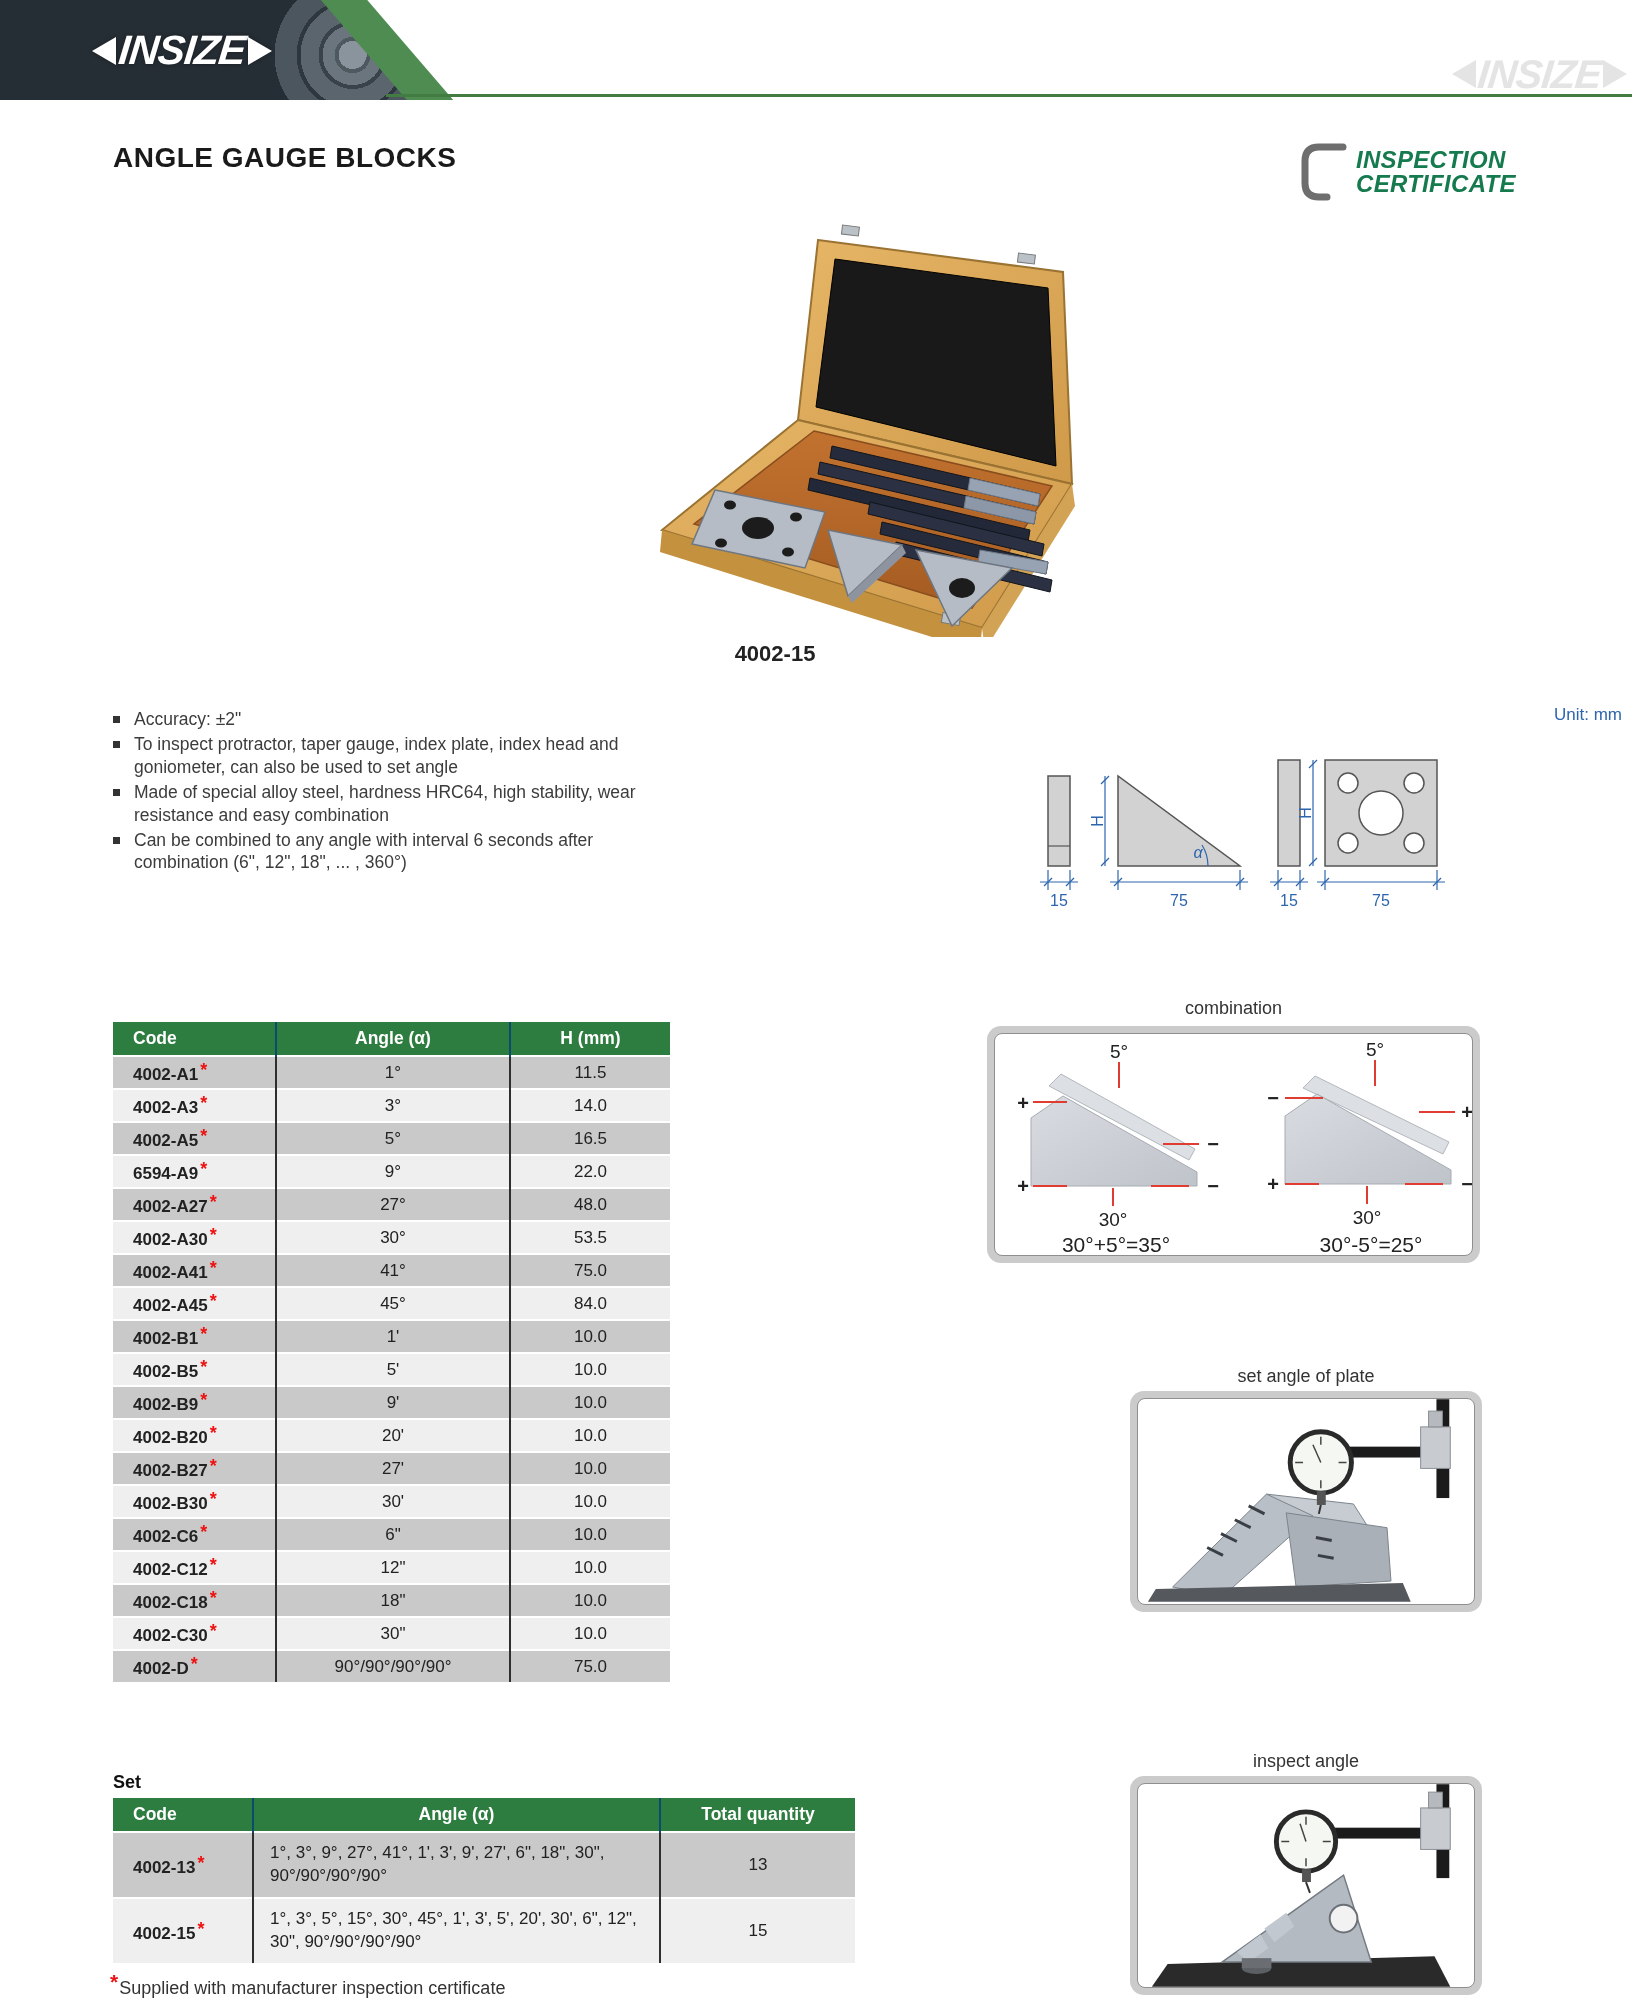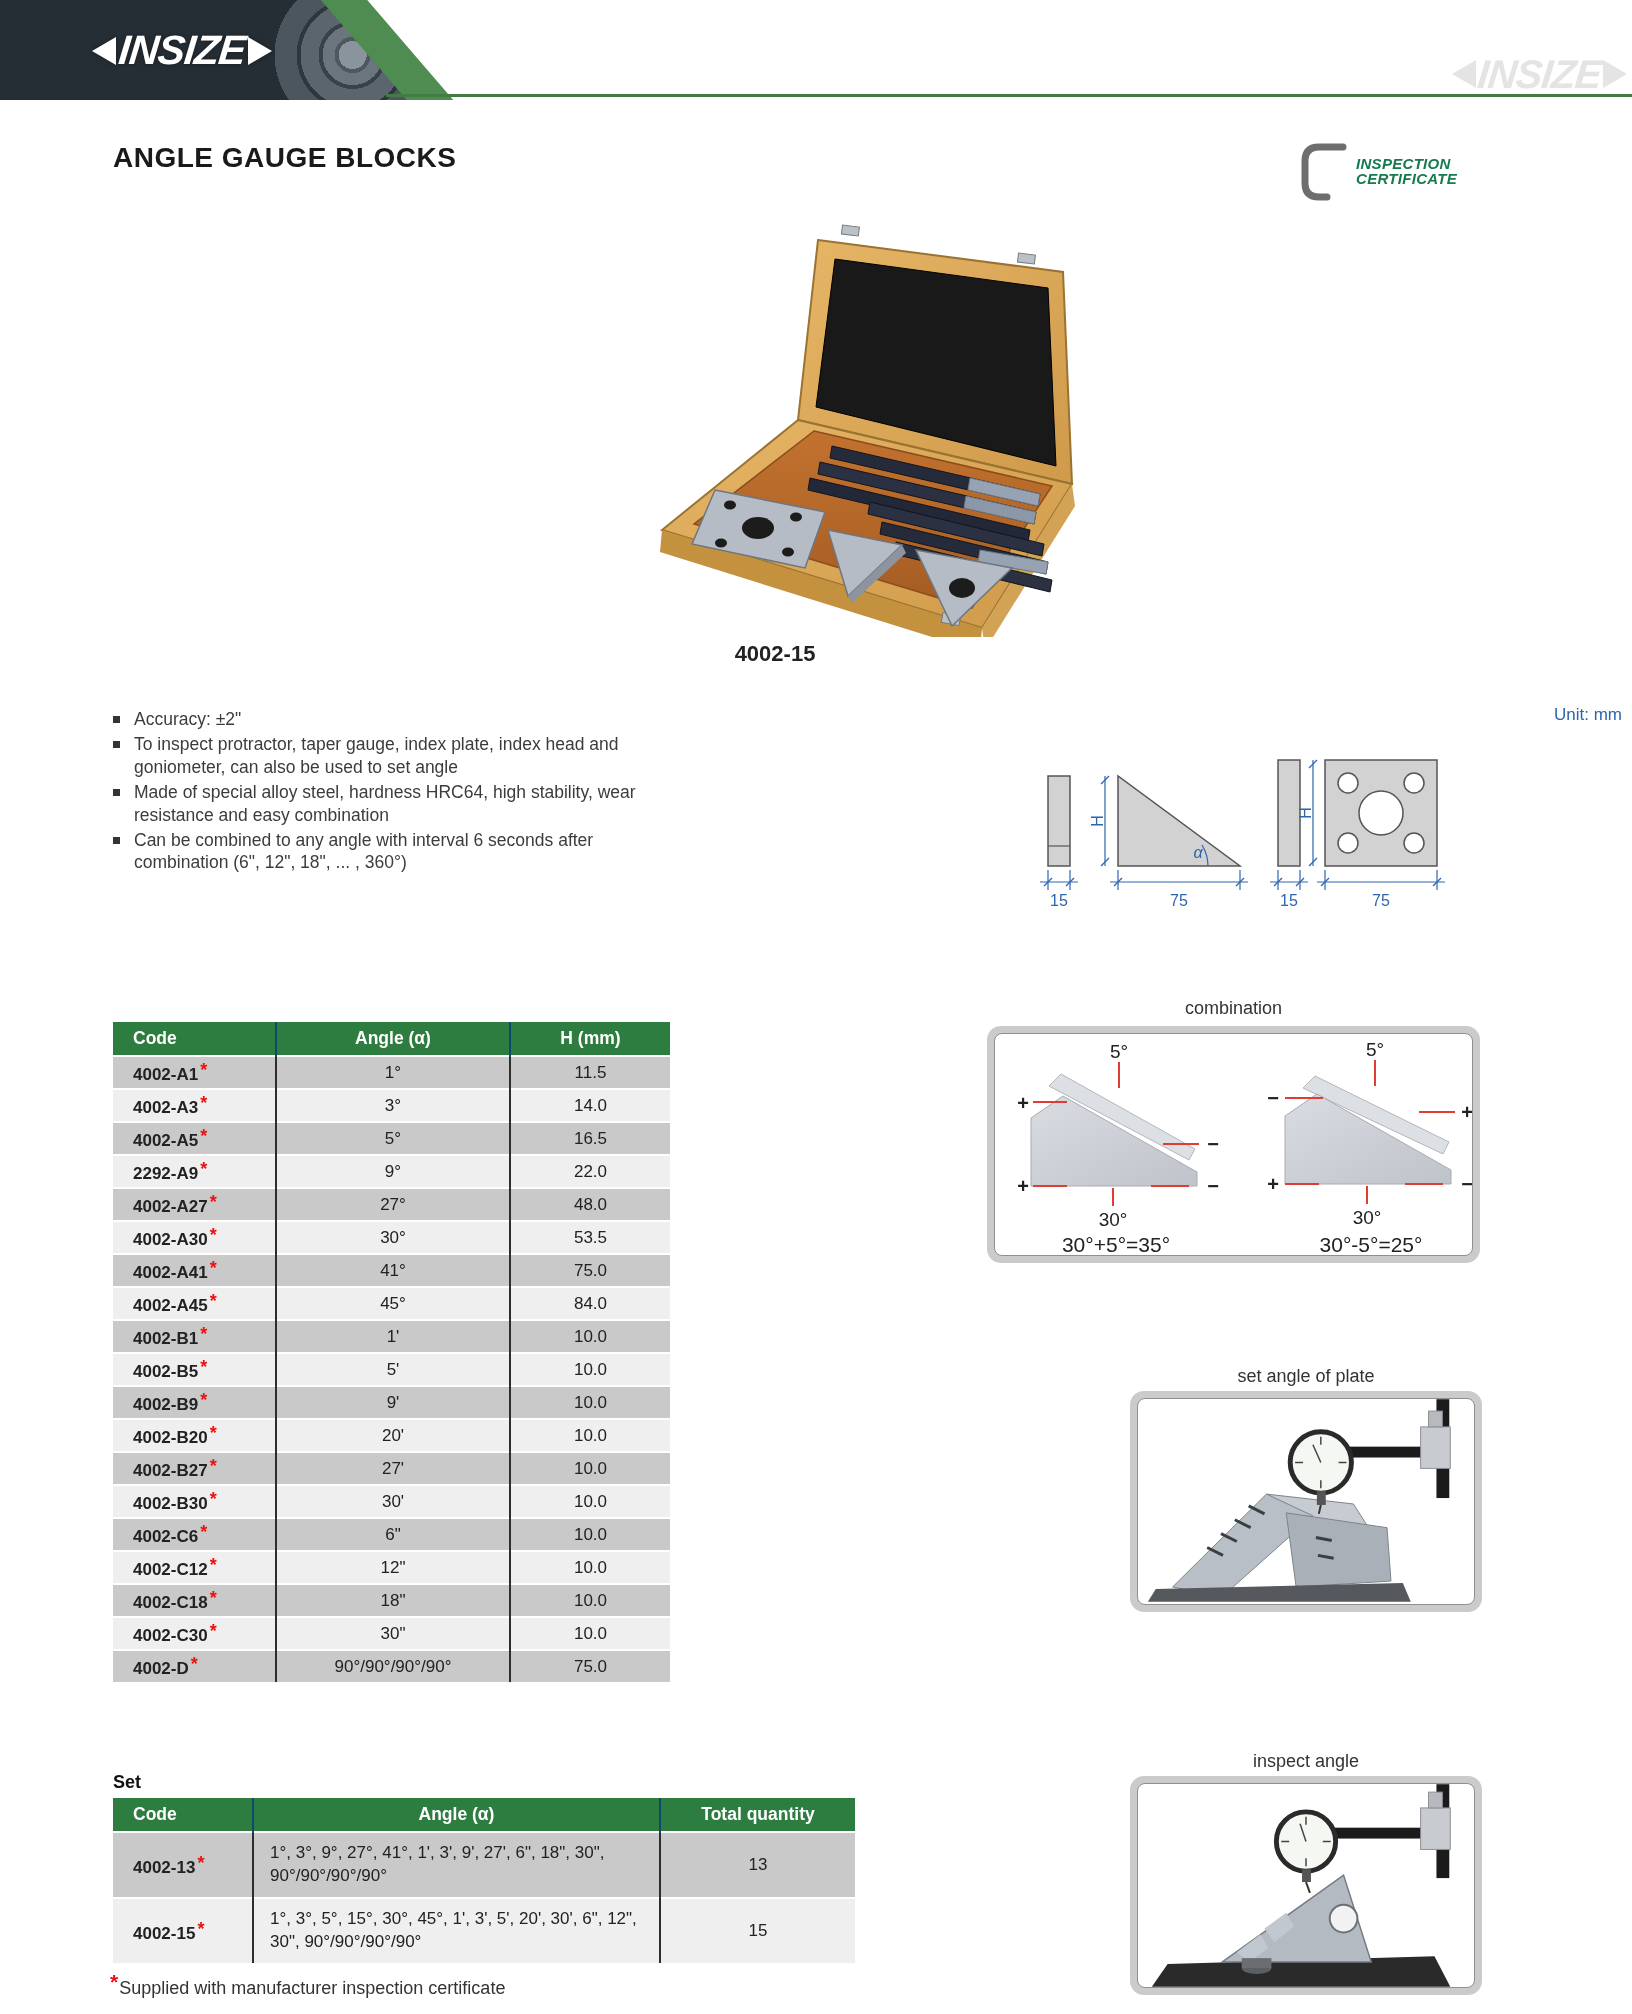--- a/index.html
+++ b/index.html
@@ -29,21 +29,21 @@
   .tri-r { width:0; height:0; border-left:24px solid #fff; border-top:14px solid transparent; border-bottom:14px solid transparent; filter:drop-shadow(0 0 2px rgba(0,0,0,.4)); }
   .hdr-line { position:absolute; left:386px; right:0; top:94px; height:3px; background:#437c43; }
   .watermark { position:absolute; left:1452px; top:54px; display:flex; align-items:center; gap:2px; }
   .watermark .txt { color:#e4e4e4; font-weight:900; font-style:italic; font-size:40px; letter-spacing:-1px; transform:skewX(-6deg); line-height:1; }
   .watermark .tri-l { border-right-color:#e4e4e4; filter:none; }
   .watermark .tri-r { border-left-color:#e4e4e4; filter:none; }
 
   
   .page-title { position:absolute; left:113px; top:142px; font-size:28px; font-weight:bold; color:#1a1a1a; letter-spacing:.5px; }
   .badge { position:absolute; left:1296px; top:140px; display:flex; align-items:center; gap:2px; }
-  .badge-text { font-style:italic; font-weight:900; font-size:15px; line-height:.98; color:#157a4e; letter-spacing:.3px; }
+  .badge-text { font-style:italic; font-weight:900; font-size:24px; line-height:.98; color:#157a4e; letter-spacing:.3px; }
 
   
   .figure { position:absolute; left:620px; top:200px; width:500px; }
   .figure-caption { width:310px; text-align:center; font-size:22px; font-weight:bold; color:#222; margin-top:0px; }
 
   
   .features { position:absolute; left:110px; top:708px; width:575px; list-style:none; margin:0; padding:0; }
   .features li { position:relative; padding-left:24px; font-size:17.5px; line-height:1.28; color:#3c3c3c; margin-bottom:3px; }
   .features li::before { content:""; position:absolute; left:3px; top:8px; width:7px; height:7px; background:#333; }
 
@@ -322,21 +322,21 @@
           <td>14.0</td>
         </tr>
 
         <tr>
           <td><span>4002-A5</span><span class="star">*</span></td>
           <td>5°</td>
           <td>16.5</td>
         </tr>
 
         <tr>
-          <td><span>2292-A9</span><span class="star">*</span></td>
+          <td><span>6594-A9</span><span class="star">*</span></td>
           <td>9°</td>
           <td>22.0</td>
         </tr>
 
 
         <tr>
           <td><span>4002-A27</span><span class="star">*</span></td>
           <td>27°</td>
           <td>48.0</td>
         </tr>

